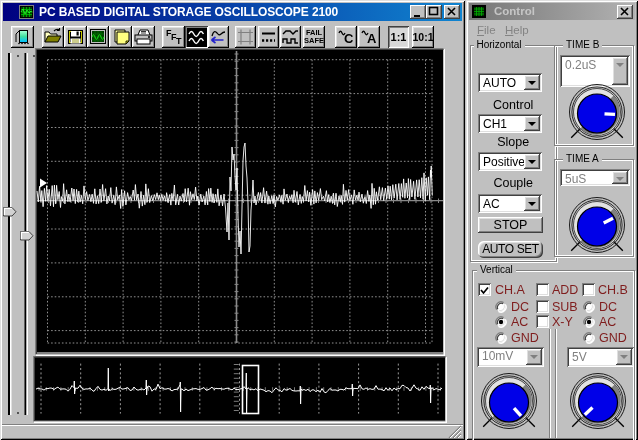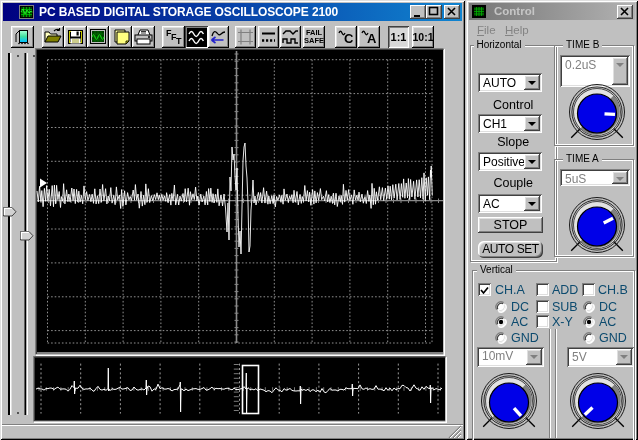--- a/index.html
+++ b/index.html
@@ -70,21 +70,21 @@
   position:absolute; background:#c0c0c0; text-align:center; color:#000;
   font-size:12.5px;
   box-shadow: inset -1px -1px 0 #404040, inset 1px 1px 0 #fff,
               inset -2px -2px 0 #808080, inset 2px 2px 0 #dfdfdf;
 }
 .cb {
   position:absolute; width:13px; height:13px; background:#fff;
   box-shadow: inset 1px 1px 0 #808080, inset -1px -1px 0 #fff,
               inset 2px 2px 0 #404040, inset -2px -2px 0 #dfdfdf;
 }
-.clabel { position:absolute; font-size:12.5px; color:#0c4a6e; white-space:nowrap; }
+.clabel { position:absolute; font-size:12.5px; color:#7f1d1d; white-space:nowrap; }
 .menu-dis { position:absolute; font-size:11.5px; color:#838383; }
 </style>
 </head>
 <body>
 
 <div class="abs win" style="left:0; top:0; width:465px; height:440px;">
 
   <div class="abs titlebar-main" style="left:3px; top:3px; width:459px; height:18px;">
     <svg class="abs" style="left:16px; top:2px;" width="15" height="14" viewBox="0 0 15 14">
       <rect x="0" y="0" width="15" height="14" fill="#fff"></rect>

